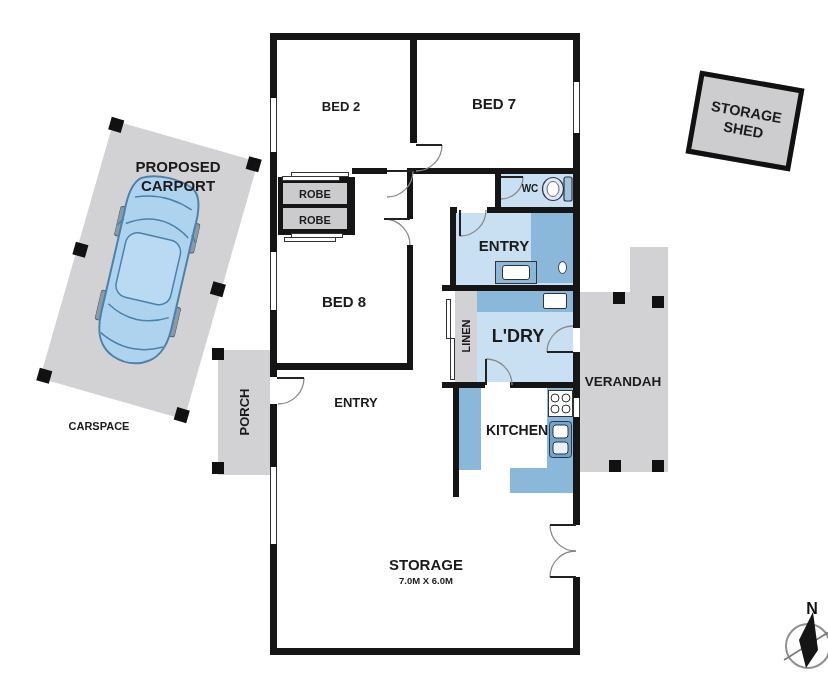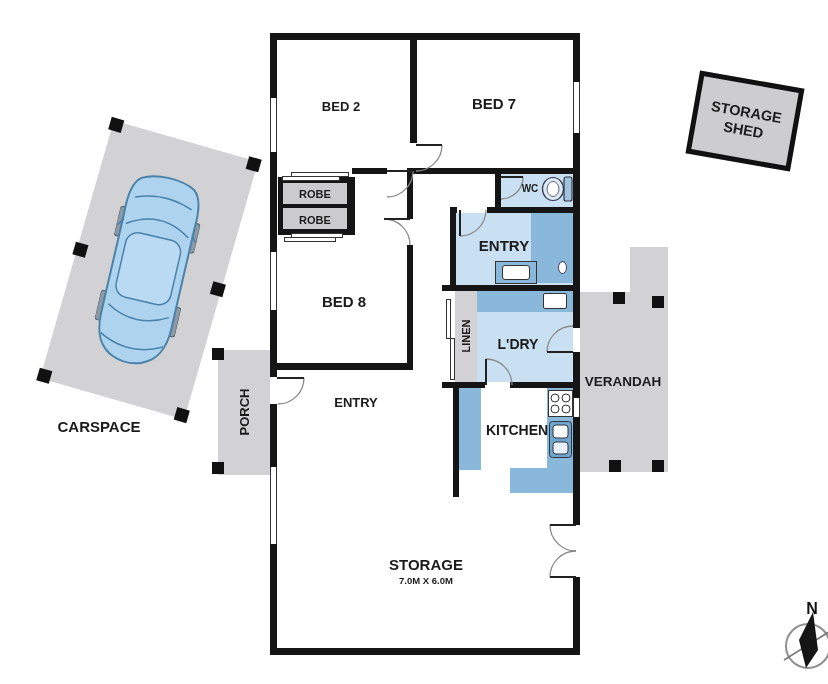--- a/index.html
+++ b/index.html
@@ -123,28 +123,32 @@
   </svg>
 
   <div class="lbl" style="left:341px;top:106px;font-size:13px;">BED 2</div>
   <div class="lbl" style="left:494px;top:103px;font-size:15px;">BED 7</div>
   <div class="lbl" style="left:344px;top:301px;font-size:15px;">BED 8</div>
   <div class="lbl" style="left:315px;top:194px;font-size:11px;">ROBE</div>
   <div class="lbl" style="left:315px;top:220px;font-size:11px;">ROBE</div>
   <div class="lbl" style="left:530px;top:188px;font-size:10px;">WC</div>
   <div class="lbl" style="left:504px;top:245px;font-size:15px;">ENTRY</div>
   <div class="lbl vert" style="left:466px;top:336px;font-size:11px;">LINEN</div>
-  <div class="lbl" style="left:518px;top:344px;font-size:14px;">L'DRY</div>
+  <div class="lbl" style="left:518px;top:336px;font-size:18px;">L'DRY</div>
   <div class="lbl" style="left:517px;top:430px;font-size:14px;">KITCHEN</div>
   <div class="lbl" style="left:356px;top:402px;font-size:13px;">ENTRY</div>
   <div class="lbl vert" style="left:244px;top:412px;font-size:13px;">PORCH</div>
   <div class="lbl" style="left:426px;top:564px;font-size:15px;">STORAGE</div>
   <div class="lbl" style="left:426px;top:580px;font-size:9.5px;">7.0M X 6.0M</div>
   <div class="lbl" style="left:623px;top:381px;font-size:13.5px;">VERANDAH</div>
-  <div class="lbl" style="left:99px;top:426px;font-size:15px;">CARSPACE</div>
+  <div class="lbl" style="left:178px;top:176px;font-size:15px;line-height:19px;text-align:center;">
+    <span>PROPOSED</span><br>
+    <span>CARPORT</span>
+  </div>
+  <div class="lbl" style="left:99px;top:426px;font-size:11px;">CARSPACE</div>
 <div class="area gray" style="left: 218px; top: 350px; width: 52px; height: 125px;"></div>
     <div class="area gray" style="left: 580px; top: 292px; width: 88px; height: 180px;"></div>
     <div class="area gray" style="left: 630px; top: 247px; width: 38px; height: 45px;"></div>
     <div class="area gray" style="left: 455px; top: 291px; width: 22px; height: 91px;"></div>
     <div class="area lblue" style="left: 501px; top: 174px; width: 72px; height: 33px;"></div>
     <div class="area lblue" style="left: 456px; top: 213px; width: 117px; height: 72px;"></div>
     <div class="area lblue" style="left: 477px; top: 312px; width: 96px; height: 70px;"></div>
     <div class="area mblue" style="left: 531px; top: 213px; width: 42px; height: 70px;"></div>
     <div class="area mblue" style="left: 477px; top: 291px; width: 96px; height: 21px;"></div>
     <div class="area mblue" style="left: 459px; top: 388px; width: 22px; height: 82px;"></div>

